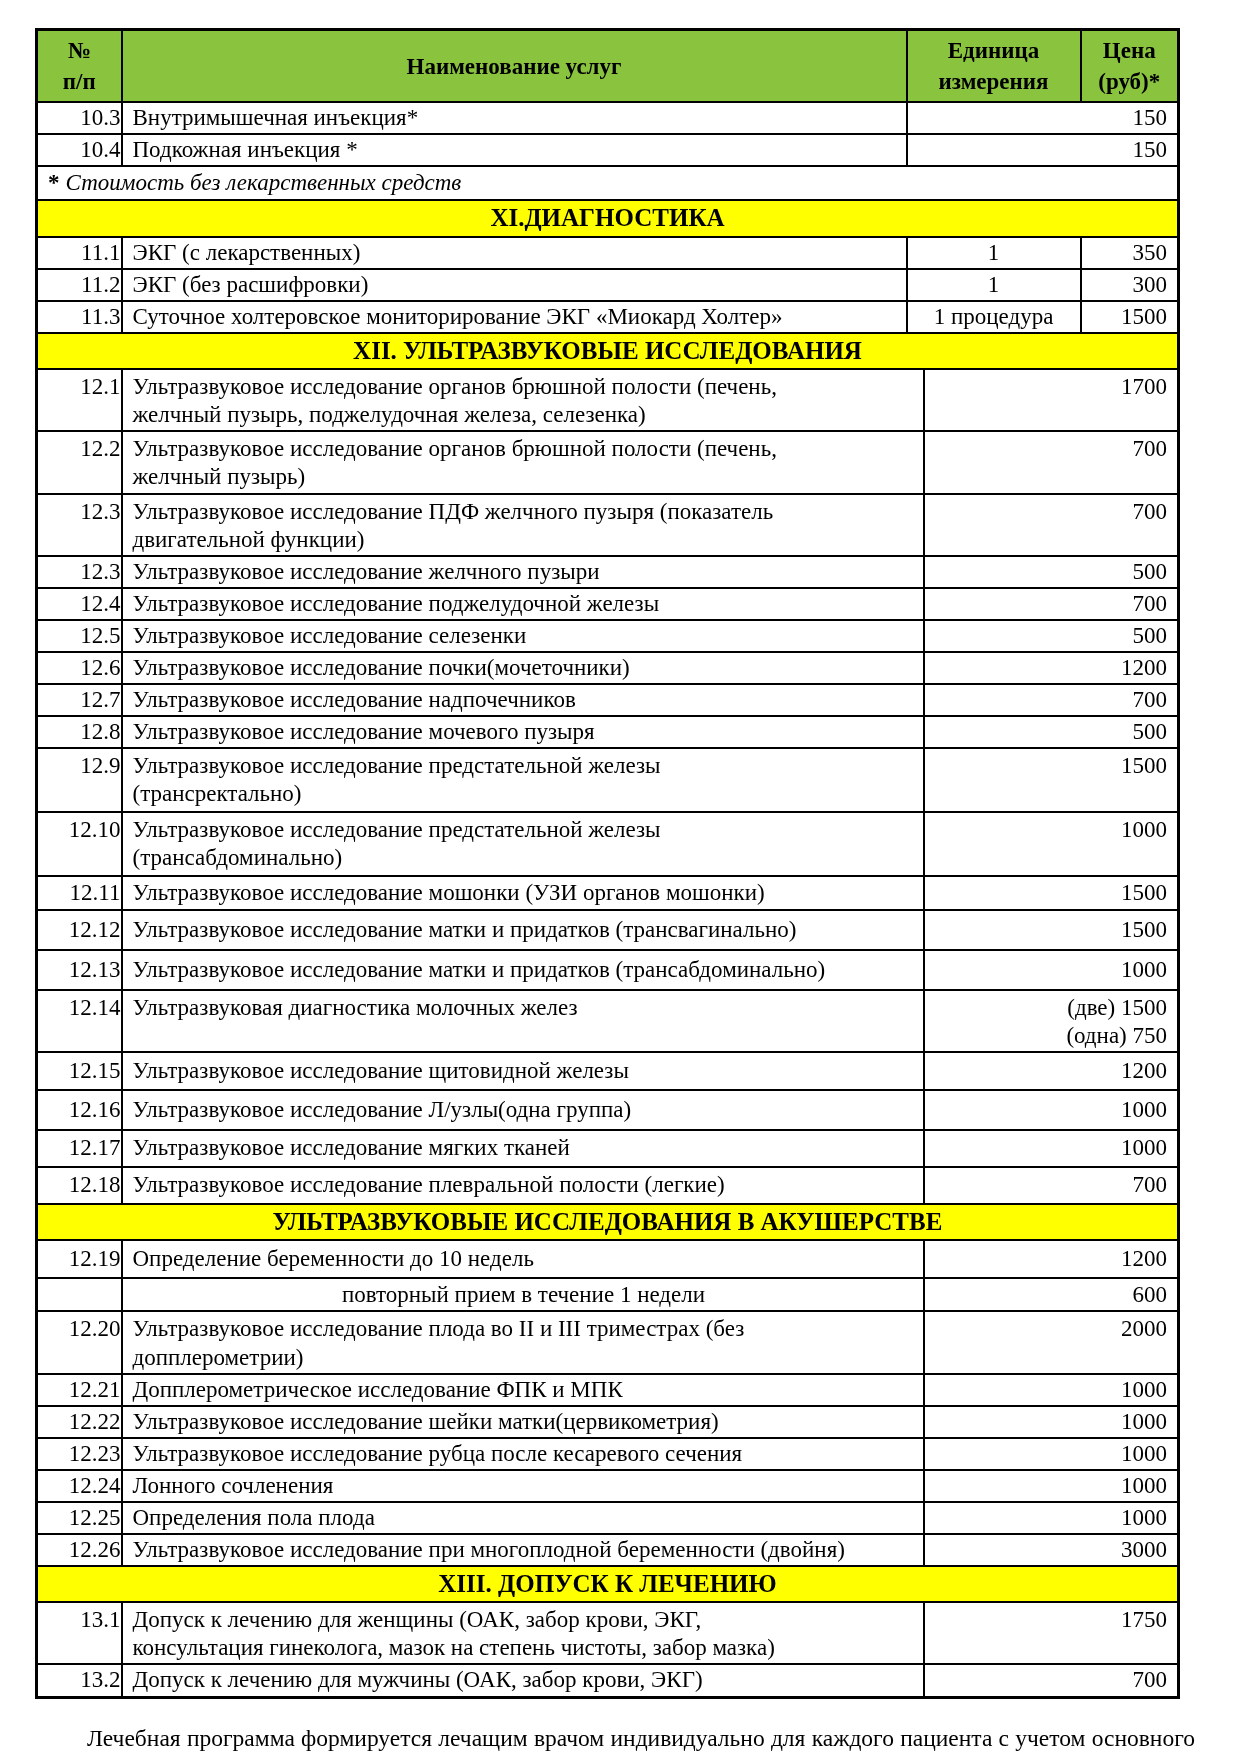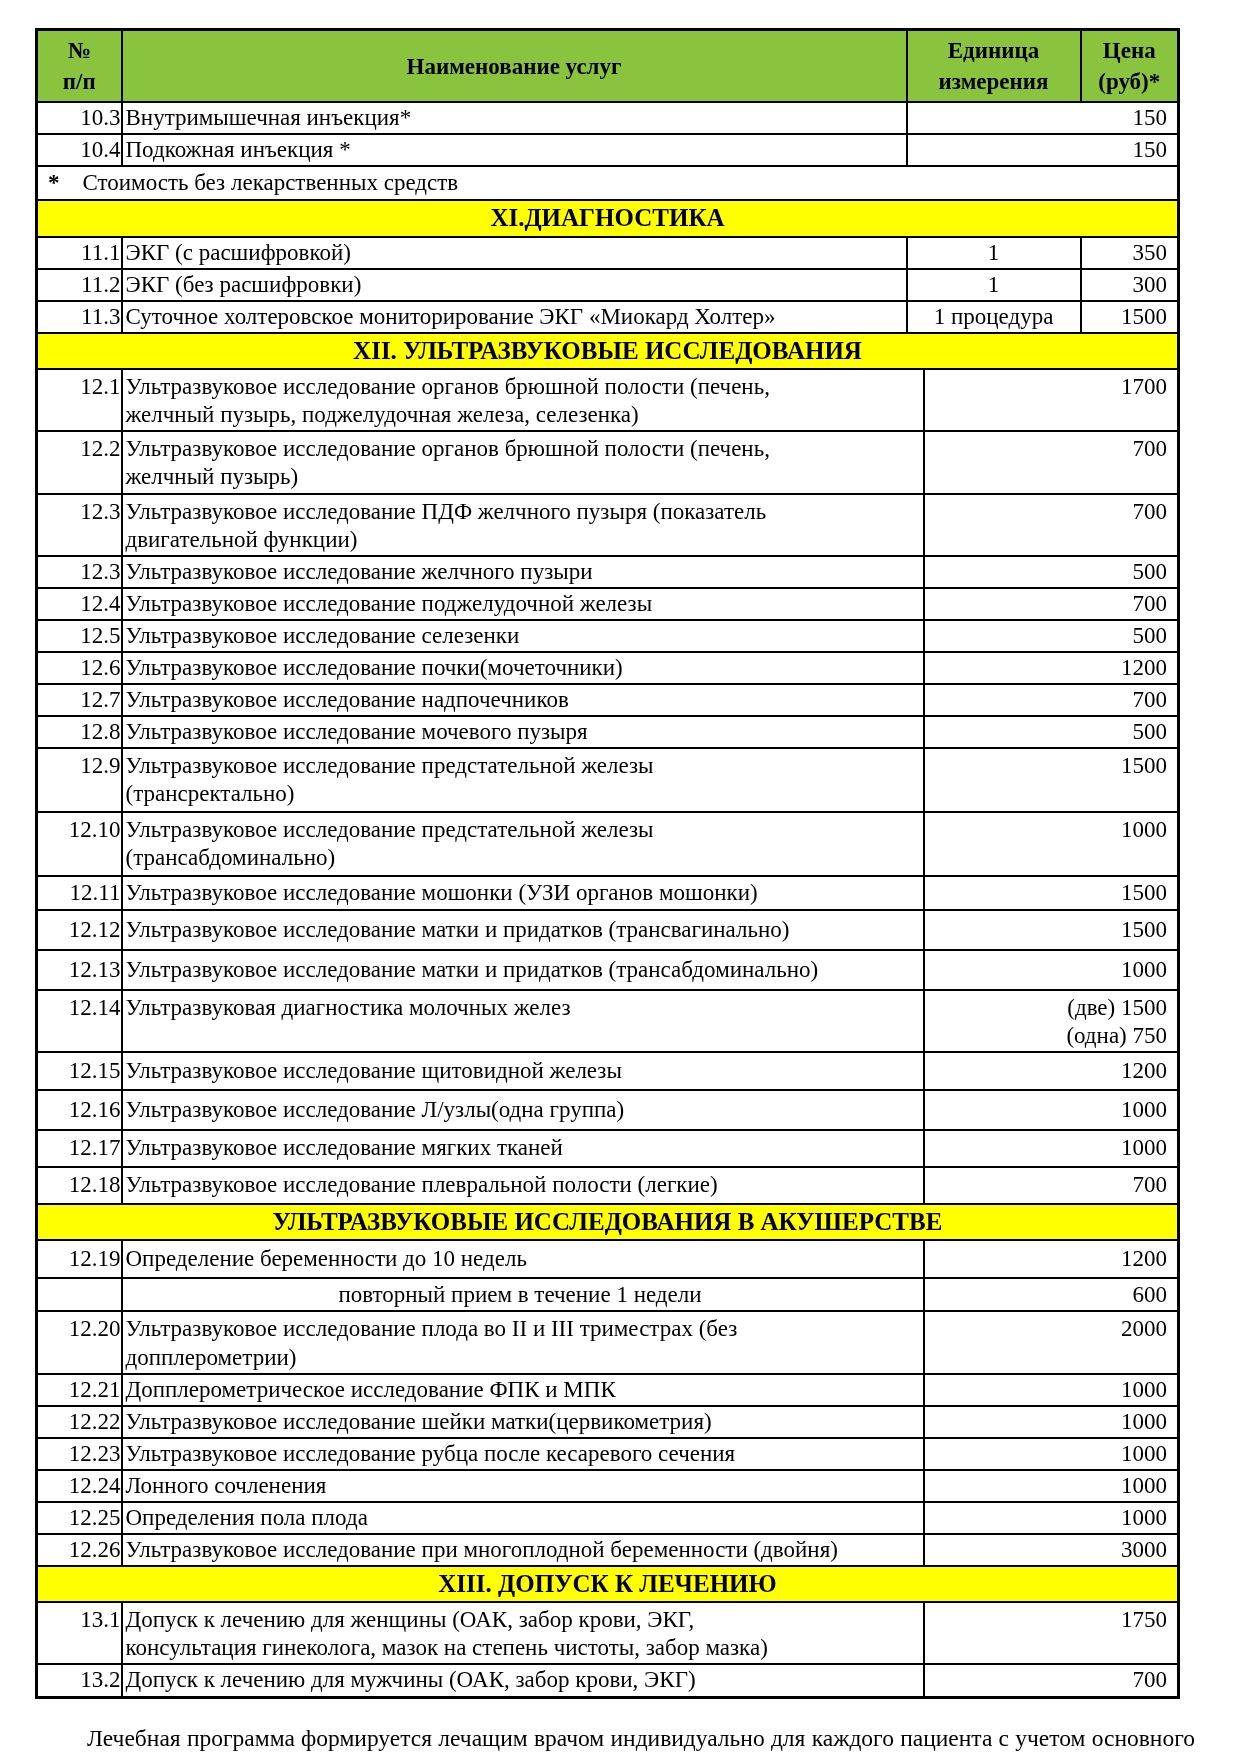--- a/index.html
+++ b/index.html
@@ -14,36 +14,36 @@
     border:3px solid #000;
   }
   td,th{border:2px solid #000;padding:1px 8px;vertical-align:middle;
         font-size:23px;line-height:1.22;overflow:hidden;}
   tr.vt td{vertical-align:top;padding-top:3px;}
   thead th{
     background:var(--head-bg);font-weight:bold;text-align:center;
     white-space:pre-line;font-size:23px;line-height:1.35;padding:4px 2px;
   }
   td.num{text-align:right;padding-right:0;white-space:nowrap;}
-  td.name{text-align:left;padding-left:3px;white-space:pre-line;}
+  td.name{text-align:left;padding-left:10px;white-space:pre-line;}
   td.name.center{text-align:center;}
   td.unit{text-align:center;}
   td.price{text-align:right;padding-right:10px;white-space:pre-line;}
   tr.sec-row td{
     background:var(--sec-bg);font-weight:bold;text-align:center;
     font-size:25px;padding:2px 0;position:relative;
   }
   .sec-text{position:relative;z-index:2;}
   .notch{
     position:absolute;z-index:1;left:61.3%;top:-11px;
     width:15px;height:46px;background:var(--sec-bg);
   }
   tr.note-row td{font-size:23px;padding-left:10px;text-align:left;}
   .note-marker{font-weight:bold;font-style:normal;padding-right:6px;}
-  .note-text{margin-left:17px;}
+  .note-text{font-style:italic;}
   .foot-par{
     width:1150px;margin:24px 0 0 45px;
     font-size:23.5px;line-height:1.35;text-align:justify;text-indent:42px;
   }
 </style>
 </head>
 <body>
 
 <div class="page">
 
@@ -78,21 +78,21 @@
           <td class="price" colspan="3">150</td>
         </tr>
         <tr class="note-row" style="height: 34px;">
           <td colspan="5"><span class="note-marker">*</span><span class="note-text">Стоимость без лекарственных средств</span></td>
         </tr>
         <tr class="sec-row" style="height: 28px;">
           <td colspan="5"><span class="sec-text">XI.ДИАГНОСТИКА</span></td>
         </tr>
         <tr style="height: 32px;">
           <td class="num">11.1</td>
-          <td class="name">ЭКГ (с расшифровкой)</td>
+          <td class="name">ЭКГ (с лекарственных)</td>
           <td class="unit" colspan="2">1</td>
           <td class="price">350</td>
         </tr>
         <tr style="height: 30px;">
           <td class="num">11.2</td>
           <td class="name">ЭКГ (без расшифровки)</td>
           <td class="unit" colspan="2">1</td>
           <td class="price">300</td>
         </tr>
         <tr style="height: 31px;">

